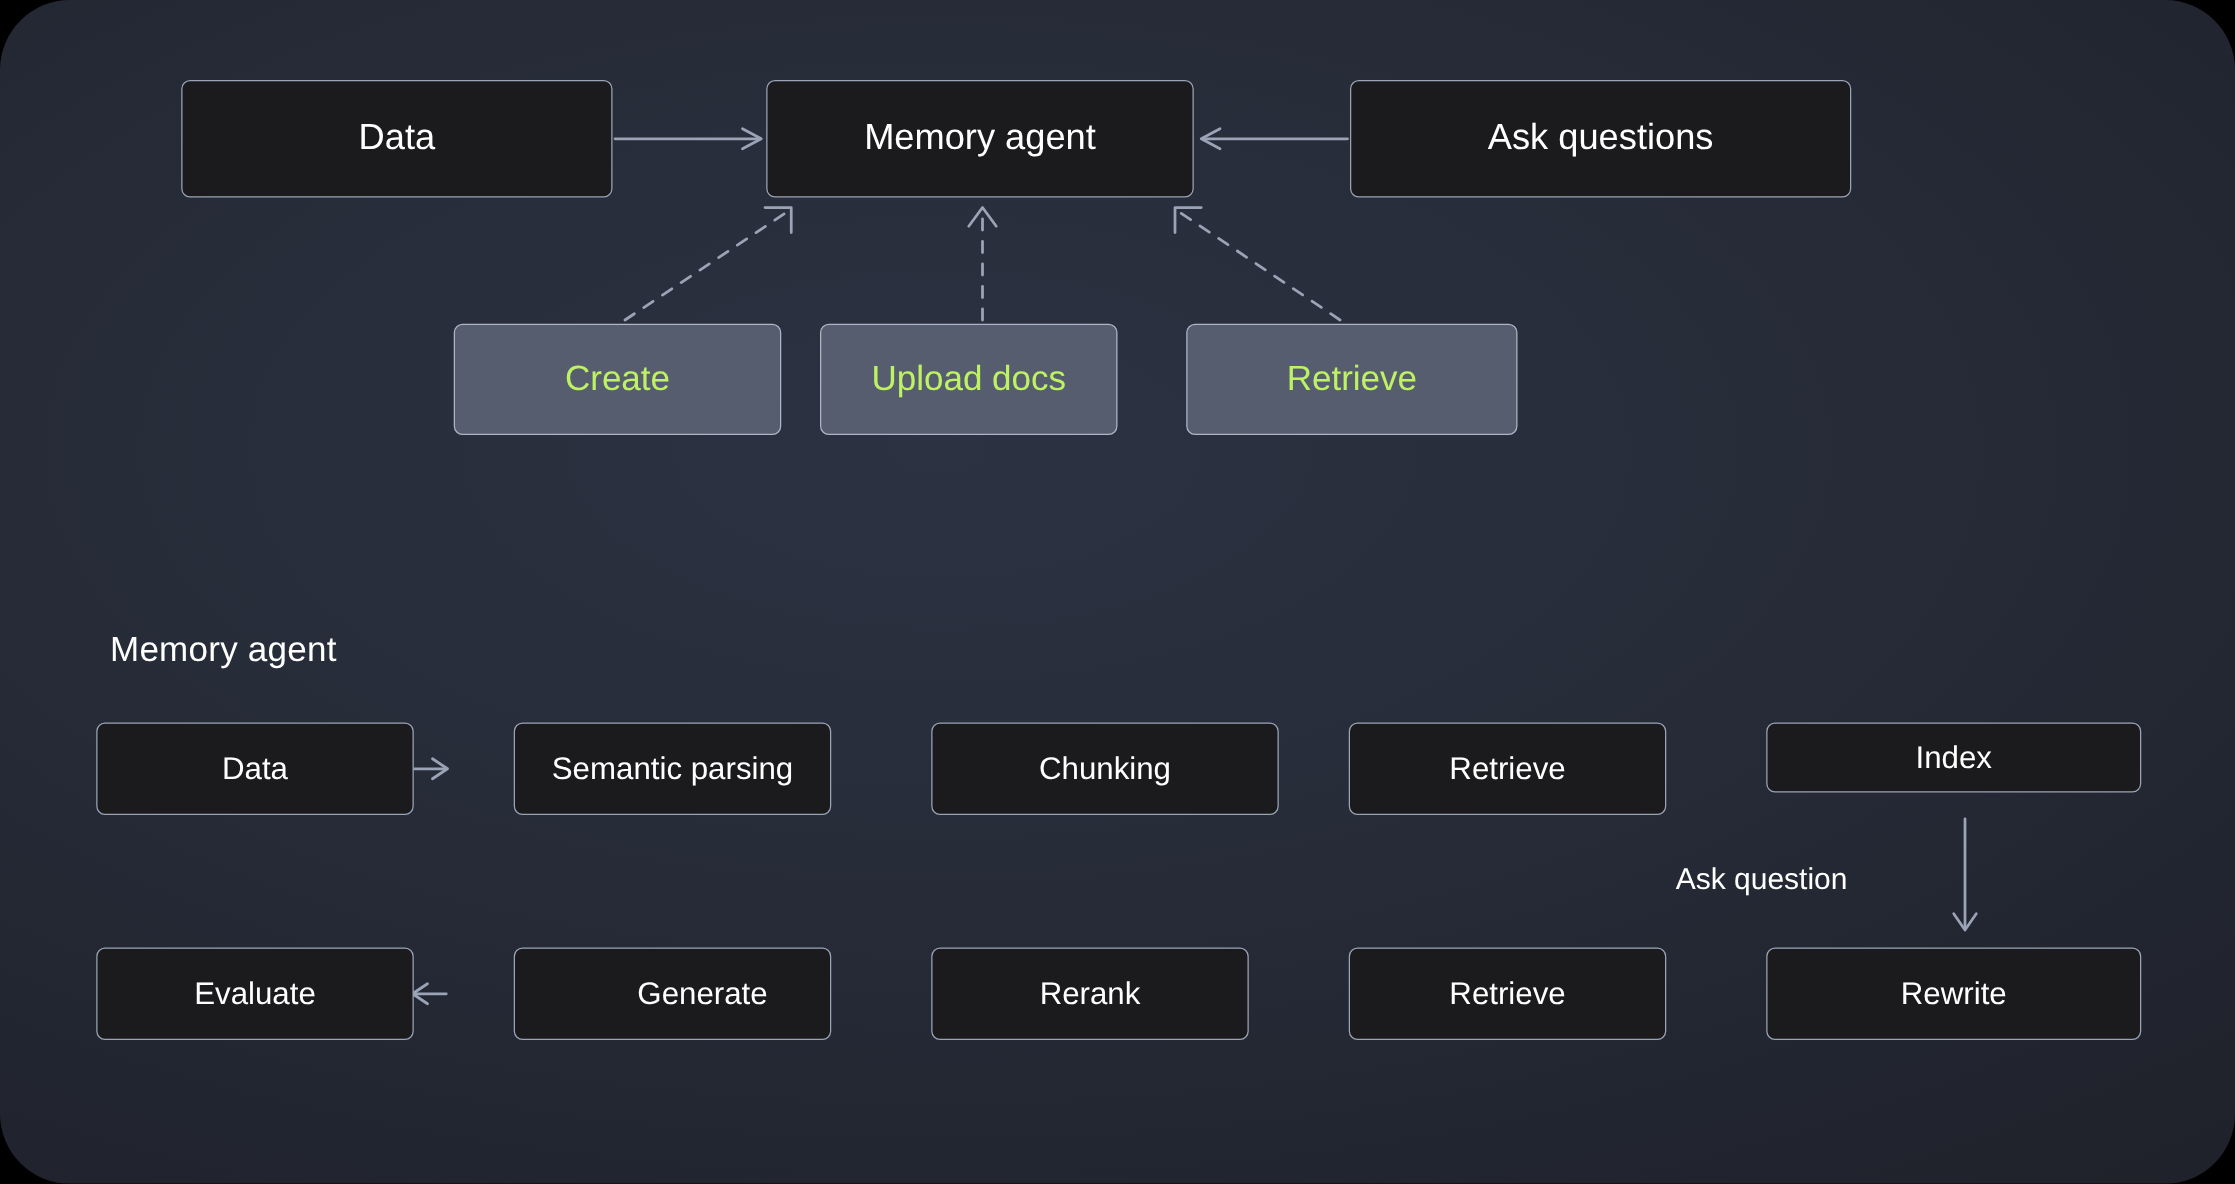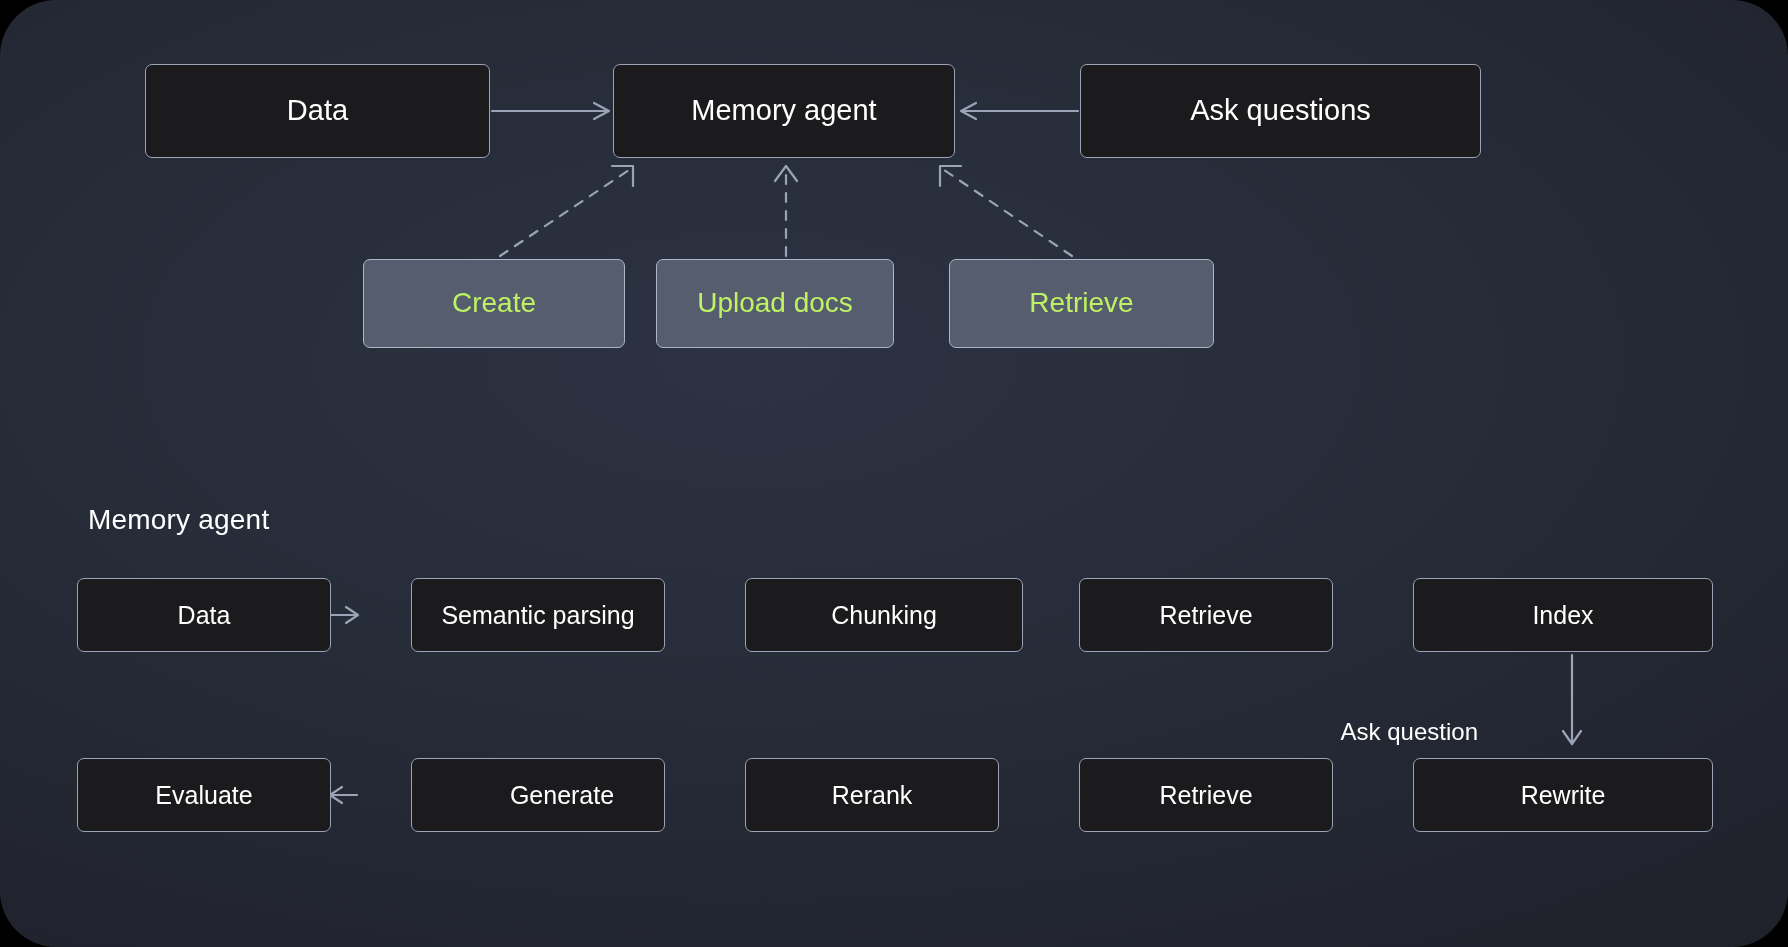--- a/index.html
+++ b/index.html
@@ -163,25 +163,25 @@
   </div>
   <div class="node dark t-pipe" style="left:411px; top:578px; width:254px; height:74px;">
     <span>Semantic parsing</span>
   </div>
   <div class="node dark t-pipe" style="left:745px; top:578px; width:278px; height:74px;">
     <span>Chunking</span>
   </div>
   <div class="node dark t-pipe" style="left:1079px; top:578px; width:254px; height:74px;">
     <span>Retrieve</span>
   </div>
-  <div class="node dark t-pipe" style="left:1413px; top:578px; width:300px; height:74px;">
+  <div class="node dark t-pipe" style="left:1413px; top:578px; width:300px; height:56px;">
     <span>Index</span>
   </div>
 
-  <div class="edge-label" style="left:1478px; top:690px; transform:translateX(-100%);margin-top:28px;">Ask question</div>
+  <div class="edge-label" style="left:1478px; top:690px; transform:translateX(-100%);">Ask question</div>
 
   <div class="node dark t-pipe" style="left:77px; top:758px; width:254px; height:74px;">
     <span>Evaluate</span>
   </div>
   <div class="node dark t-pipe" style="left:411px; top:758px; width:254px; height:74px;padding-left:48px;">
     <span>Generate</span>
   </div>
   <div class="node dark t-pipe" style="left:745px; top:758px; width:254px; height:74px;">
     <span>Rerank</span>
   </div>

